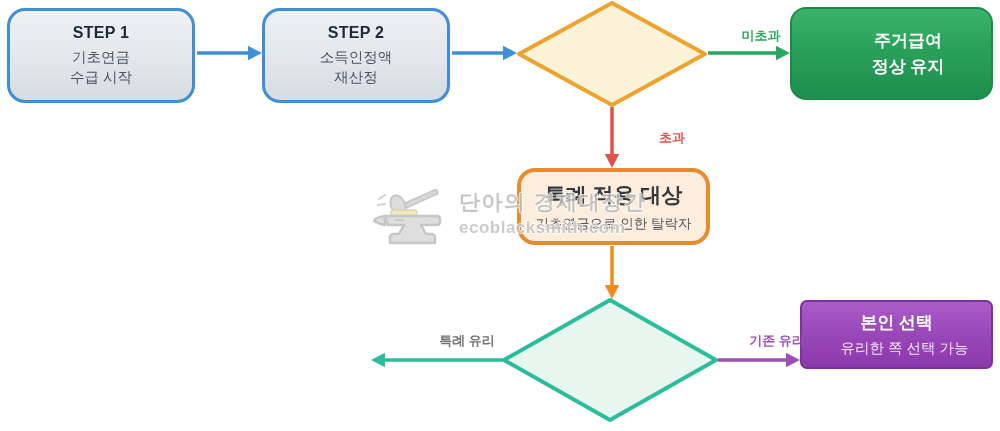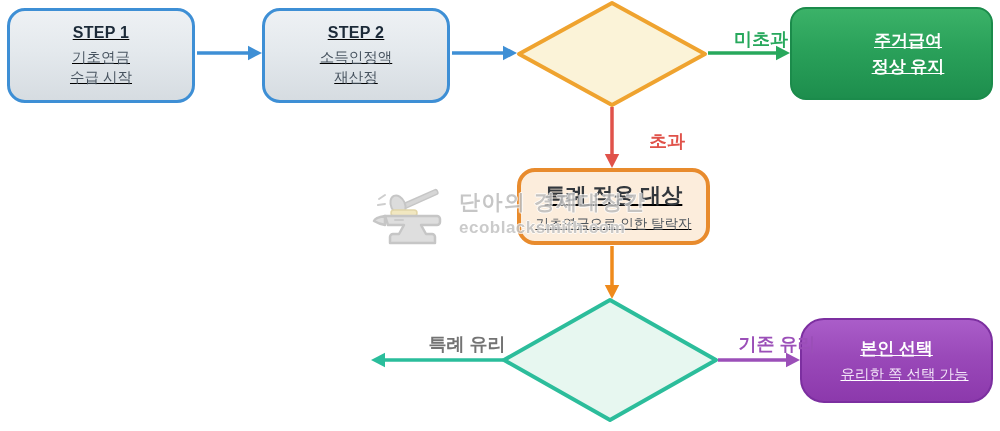--- a/index.html
+++ b/index.html
@@ -23,21 +23,20 @@
 
   .node {
     position: absolute;
     z-index: 2;
     display: flex;
     flex-direction: column;
     align-items: center;
     justify-content: center;
     text-align: center;
     border-radius: 16px;
-    text-decoration: underline;
   }
 
   
   .step-box {
     width: 188px; height: 95px;
     border: 3px solid #3E8FD5;
     background: linear-gradient(180deg, #EEF1F4 0%, #E4E9ED 45%, #D6DCE1 100%);
     border-radius: 18px;
   }
   .step-box .title {
@@ -64,42 +63,42 @@
     left: 517px; top: 168px; width: 193px; height: 77px;
     background: #FCEDDC;
     border: 4px solid #E88B2D;
     border-radius: 18px;
   }
   #node-special-target .title { font-size: 21px; font-weight: bold; color: #33383D; margin-bottom: 6px; }
   #node-special-target .sub { font-size: 13.5px; color: #4F575E; }
 
   
   #node-self-choice {
-    left: 800px; top: 318px; width: 193px; height: 85px;
+    left: 800px; top: 300px; width: 193px; height: 69px;
     background: linear-gradient(180deg, #AA5DC9 0%, #9A49B9 45%, #8C39AC 100%);
     border: 2px solid #7C2FA0;
     color: #fff;
-    border-radius: 24px;
+    border-radius: 7px;
   }
   #node-self-choice .title { font-size: 17px; font-weight: bold; margin-bottom: 5px; }
   #node-self-choice .sub { font-size: 14.5px; color: #F2E4F8; margin-left: 16px; }
 
   
   .diamond-text {
     position: absolute; z-index: 2;
     text-align: center;
     font-size: 14px; color: #3F4A54; line-height: 19.5px;
   }
   #d1-text { left: 532px; top: 34px; width: 160px; }
   #d2-text { left: 530px; top: 330px; width: 160px; }
 
   
   .edge-label {
     position: absolute; z-index: 3;
-    font-size: 18px; font-weight: bold; text-align: center;
+    font-size: 13px; font-weight: bold; text-align: center;
   }
   #lbl-not-exceeded { left: 733px; top: 27px; width: 56px; color: #27A85C; }
   #lbl-exceeded { left: 641px; top: 129px; width: 44px; text-align: right; color: #E0524A; }
   #lbl-special-better { left: 426px; top: 332px; width: 82px; color: #737373; }
   #lbl-existing-better { left: 736px; top: 332px; width: 82px; color: #9B4FB8; }
 
   
   .watermark {
     position: absolute; left: 371px; top: 179px;
     z-index: 5;

